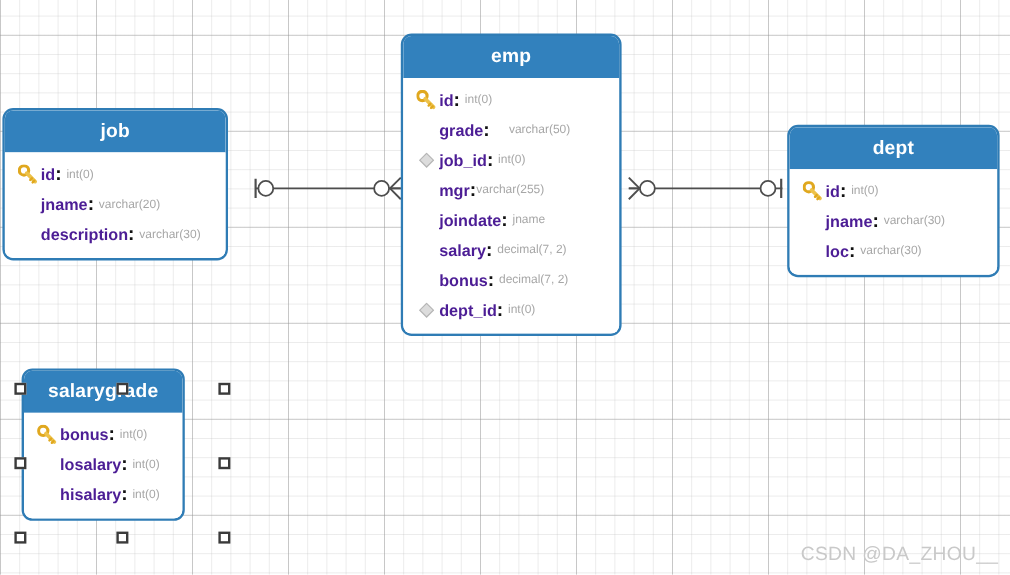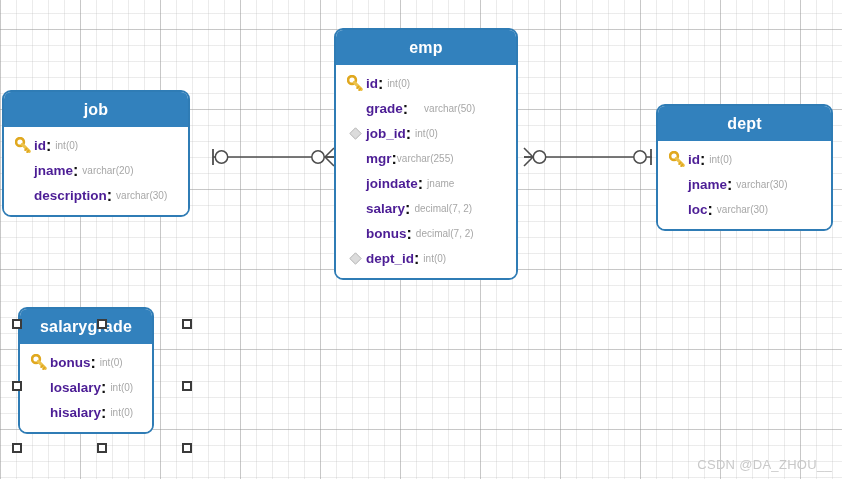--- a/index.html
+++ b/index.html
@@ -92,21 +92,21 @@
   .connector {
     position: absolute;
     z-index: 2;
   }
 
   
   .watermark {
     position: absolute;
     right: 10px;
     bottom: 7px;
-    font-size: 13px;
+    font-size: 16px;
     color: #c9c9c9;
     font-family: "Liberation Sans", sans-serif;
     z-index: 30;
     letter-spacing: 0.3px;
   }
 </style>
 </head>
 <body>
 
 <div id="canvas">

